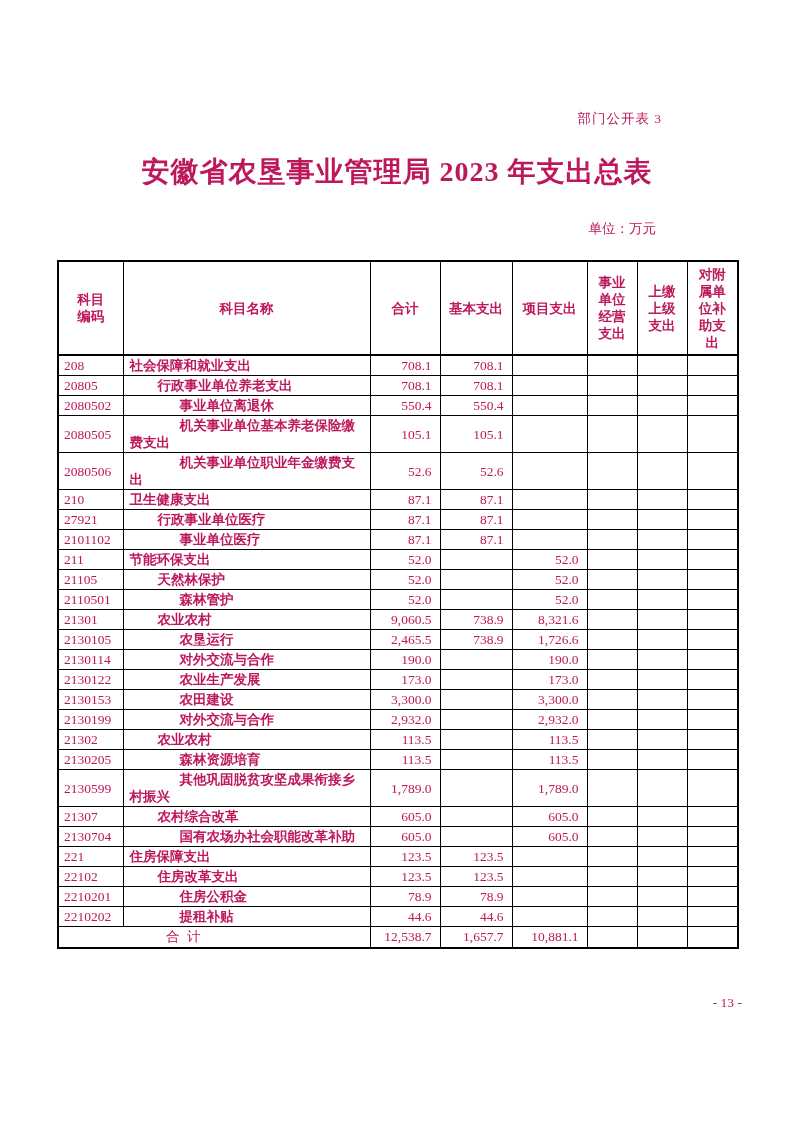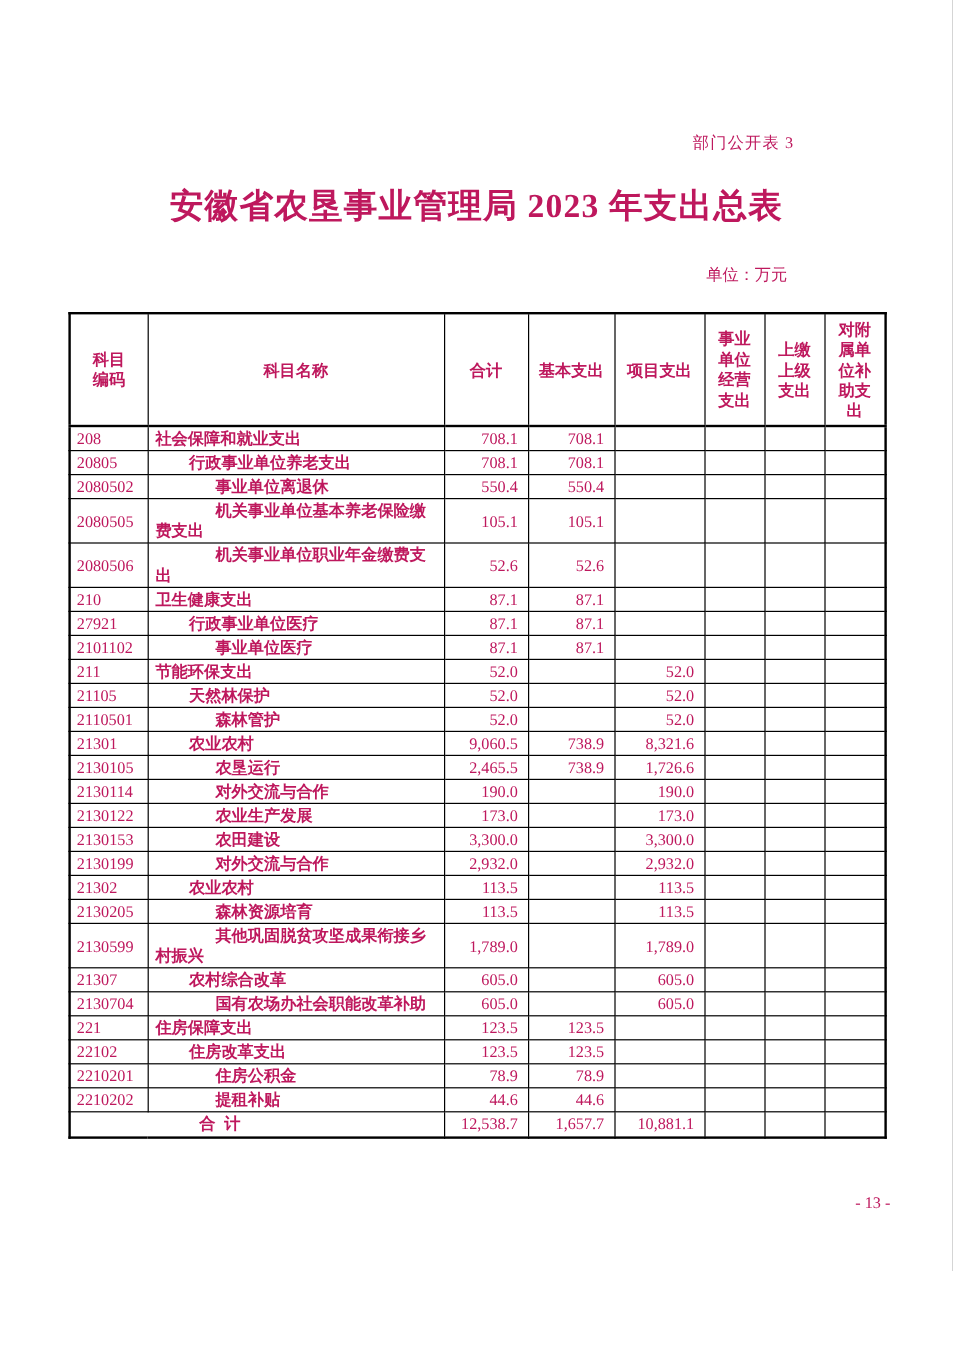--- a/index.html
+++ b/index.html
@@ -68,21 +68,21 @@
   .indent-1 { text-indent: 0; }
   .indent-2 { text-indent: 28px; }
   .indent-3 { text-indent: 50px; }
   .cell-num {
     text-align: right;
     padding: 1px 8px 1px 2px;
   }
   .total-row td { height: 21px; border-top: 1px solid #000; }
   .total-label {
     text-align: center;
-    font-weight: bold;
+    font-weight: normal;
     letter-spacing: 2px;
     padding-right: 60px;
   }
   .page-number {
     margin-top: 46px;
     text-align: right;
     padding-right: 52px;
     font-size: 13.5px;
   }
 </style>

